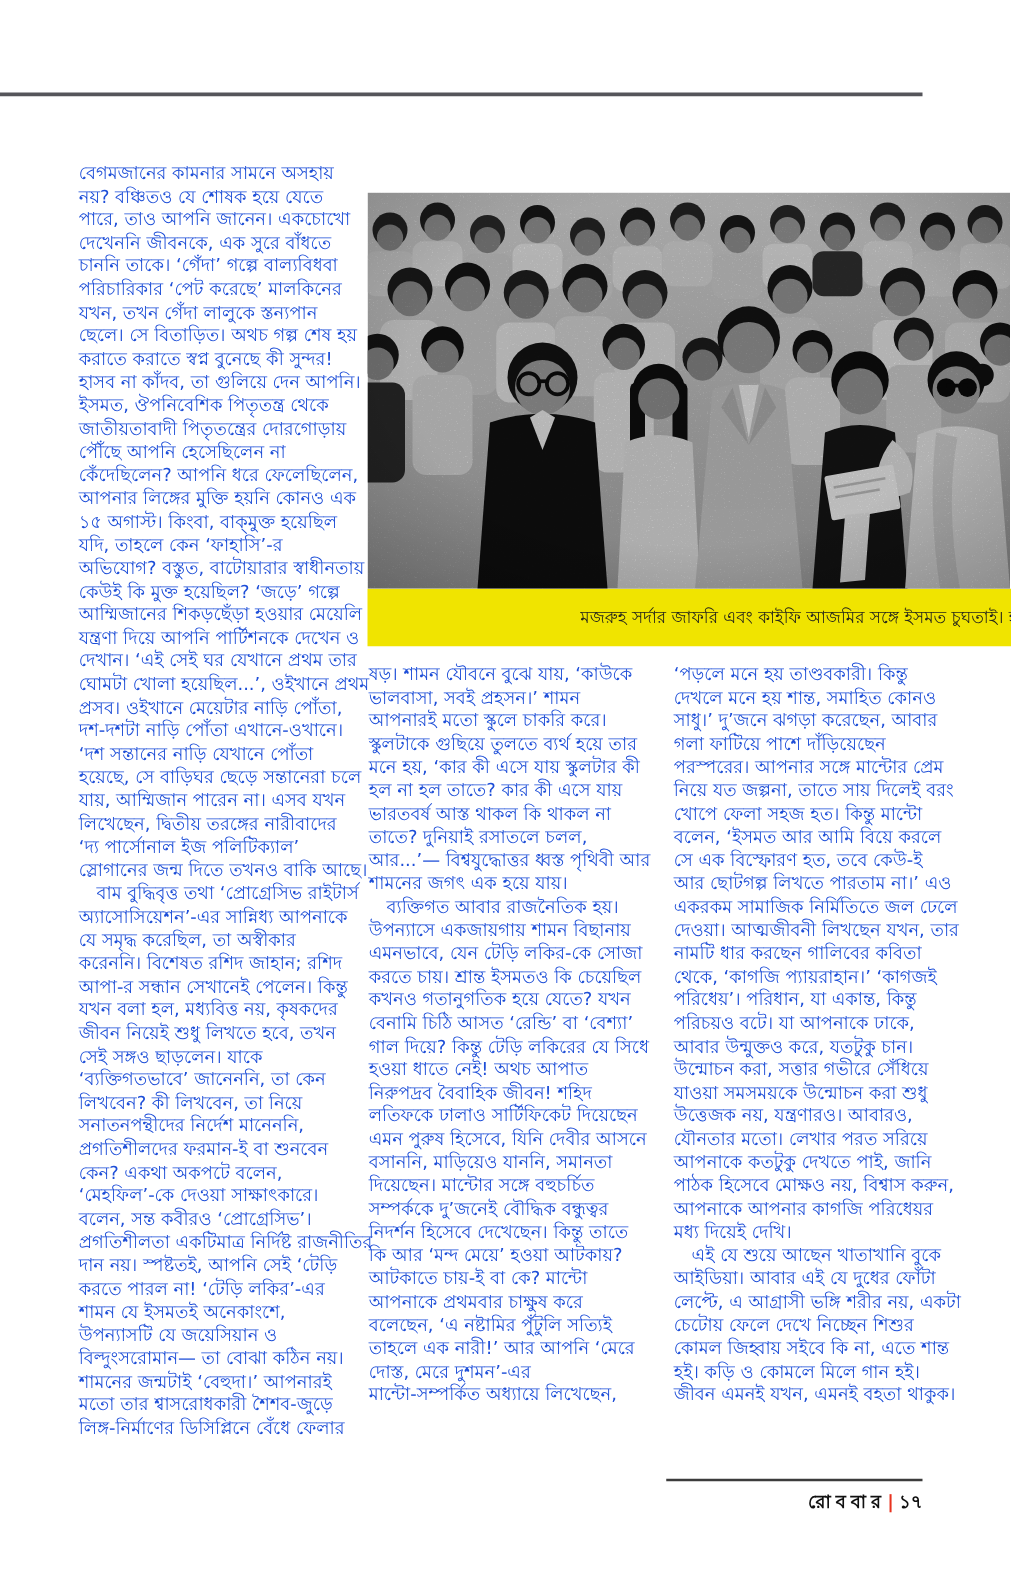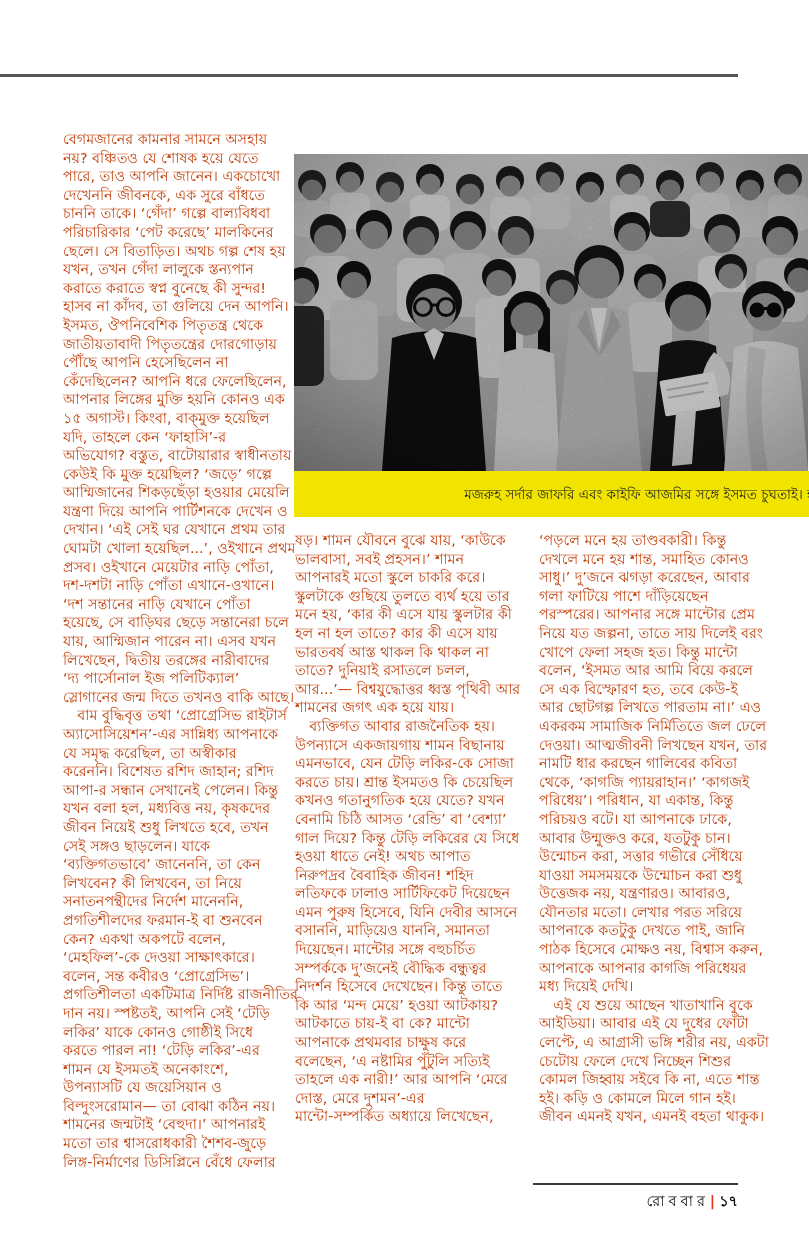--- a/index.html
+++ b/index.html
@@ -1,51 +1,51 @@
 <!DOCTYPE html>
 <html><head>
 <meta charset="utf-8">
 <style>
   html,body{margin:0;padding:0;background:#ffffff;}
   body{width:809px;height:1257px;position:relative;overflow:hidden;
        font-family:"DejaVu Sans","Liberation Serif",sans-serif;color:#1b1b1b;}
   .page{position:absolute;inset:0;background:#fff;}
   .top-rule{position:absolute;left:0;top:74px;width:738px;height:3px;background:#55555a;}
-  .col{position:absolute;font-size:14.3px;line-height:18.6px;color:#c2410c;text-align:left;}
+  .col{position:absolute;font-size:14.3px;line-height:18.6px;color:#1d4ed8;text-align:left;}
   .col .ln{white-space:pre;height:18.6px;}
   .col-left{left:63px;top:130px;width:228px;}
   .col-middle{left:295px;top:531px;width:238px;}
   .col-right{left:539px;top:531px;width:264px;}
   .photo-block{position:absolute;left:278px;top:138px;width:610px;margin:16px;}
   .photo{width:514px;height:317px;overflow:hidden;line-height:0;}
   .caption{height:46px;line-height:46px;text-align:right;padding-right:41px;
            font-size:13.5px;color:#26261a;box-sizing:border-box;white-space:nowrap;}
   .footer-rule{position:absolute;left:533px;top:1183px;width:205px;height:2px;background:#3c3c3c;}
   .footer{position:absolute;left:483px;top:1190px;width:255px;text-align:right;
           font-size:14.5px;color:#101010;white-space:nowrap;}
-  .footer .mag{letter-spacing:4px;font-weight:400;text-align:right;}
+  .footer .mag{letter-spacing:4px;font-weight:700;text-align:right;}
   .footer .sep{font-weight:700;margin-left:1px;margin-right:4px;}
   .footer .pageno{font-weight:700;}
 </style>
 </head>
 <body>
 
 <div class="page">
 
   <div class="top-rule" style="background-color: rgb(85, 85, 90);"></div>
 
   <div class="col col-left">
       <div class="ln">বেগমজানের কামনার সামনে অসহায়</div>
       <div class="ln">নয়? বঞ্চিতও যে শোষক হয়ে যেতে</div>
       <div class="ln">পারে, তাও আপনি জানেন। একচোখো</div>
       <div class="ln">দেখেননি জীবনকে, এক সুরে বাঁধতে</div>
       <div class="ln">চাননি তাকে। ‘গেঁদা’ গল্পে বাল্যবিধবা</div>
       <div class="ln">পরিচারিকার ‘পেট করেছে’ মালকিনের</div>
+      <div class="ln">যখন, তখন গেঁদা লালুকে স্তন্যপান</div>
       <div class="ln">ছেলে। সে বিতাড়িত। অথচ গল্প শেষ হয়</div>
-      <div class="ln">যখন, তখন গেঁদা লালুকে স্তন্যপান</div>
       <div class="ln">করাতে করাতে স্বপ্ন বুনেছে কী সুন্দর!</div>
       <div class="ln">হাসব না কাঁদব, তা গুলিয়ে দেন আপনি।</div>
       <div class="ln">ইসমত, ঔপনিবেশিক পিতৃতন্ত্র থেকে</div>
       <div class="ln">জাতীয়তাবাদী পিতৃতন্ত্রের দোরগোড়ায়</div>
       <div class="ln">পৌঁছে আপনি হেসেছিলেন না</div>
       <div class="ln">কেঁদেছিলেন? আপনি ধরে ফেলেছিলেন,</div>
       <div class="ln">আপনার লিঙ্গের মুক্তি হয়নি কোনও এক</div>
       <div class="ln">১৫ অগাস্ট। কিংবা, বাক্‌মুক্ত হয়েছিল</div>
       <div class="ln">যদি, তাহলে কেন ‘ফাহাসি’-র</div>
       <div class="ln">অভিযোগ? বস্তুত, বাটোয়ারার স্বাধীনতায়</div>
@@ -72,21 +72,20 @@
       <div class="ln">সেই সঙ্গও ছাড়লেন। যাকে</div>
       <div class="ln">‘ব্যক্তিগতভাবে’ জানেননি, তা কেন</div>
       <div class="ln">লিখবেন? কী লিখবেন, তা নিয়ে</div>
       <div class="ln">সনাতনপন্থীদের নির্দেশ মানেননি,</div>
       <div class="ln">প্রগতিশীলদের ফরমান-ই বা শুনবেন</div>
       <div class="ln">কেন? একথা অকপটে বলেন,</div>
       <div class="ln">‘মেহফিল’-কে দেওয়া সাক্ষাৎকারে।</div>
       <div class="ln">বলেন, সন্ত কবীরও ‘প্রোগ্রেসিভ’।</div>
       <div class="ln">প্রগতিশীলতা একটিমাত্র নির্দিষ্ট রাজনীতির</div>
       <div class="ln">দান নয়। স্পষ্টতই, আপনি সেই ‘টেড়ি</div>
-      <div class="ln">লকির’ যাকে কোনও গোষ্ঠীই সিধে</div>
       <div class="ln">করতে পারল না! ‘টেড়ি লকির’-এর</div>
       <div class="ln">শামন যে ইসমতই অনেকাংশে,</div>
       <div class="ln">উপন্যাসটি যে জয়েসিয়ান ও</div>
       <div class="ln">বিল্দুংসরোমান— তা বোঝা কঠিন নয়।</div>
       <div class="ln">শামনের জন্মটাই ‘বেহুদা।’ আপনারই</div>
       <div class="ln">মতো তার শ্বাসরোধকারী শৈশব-জুড়ে</div>
       <div class="ln">লিঙ্গ-নির্মাণের ডিসিপ্লিনে বেঁধে ফেলার</div>
     </div>
 
   <figure class="photo-block">

